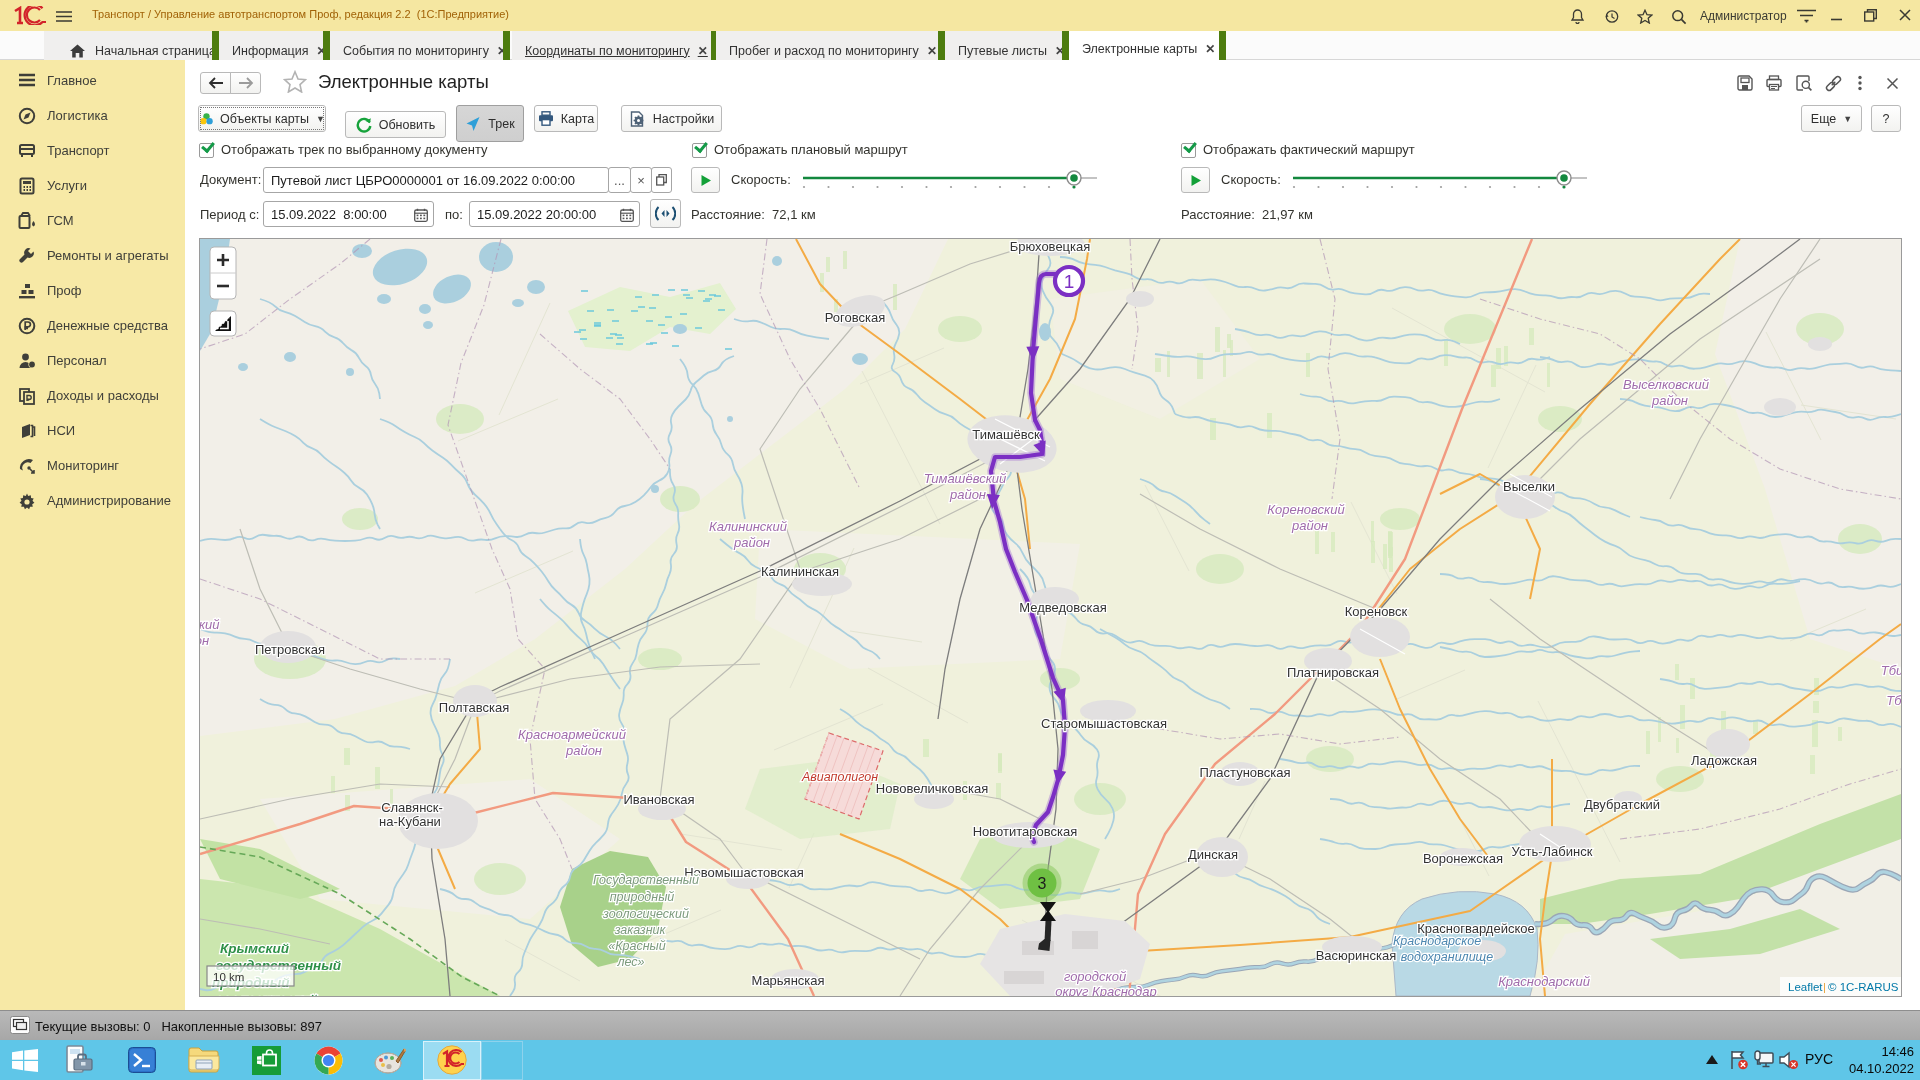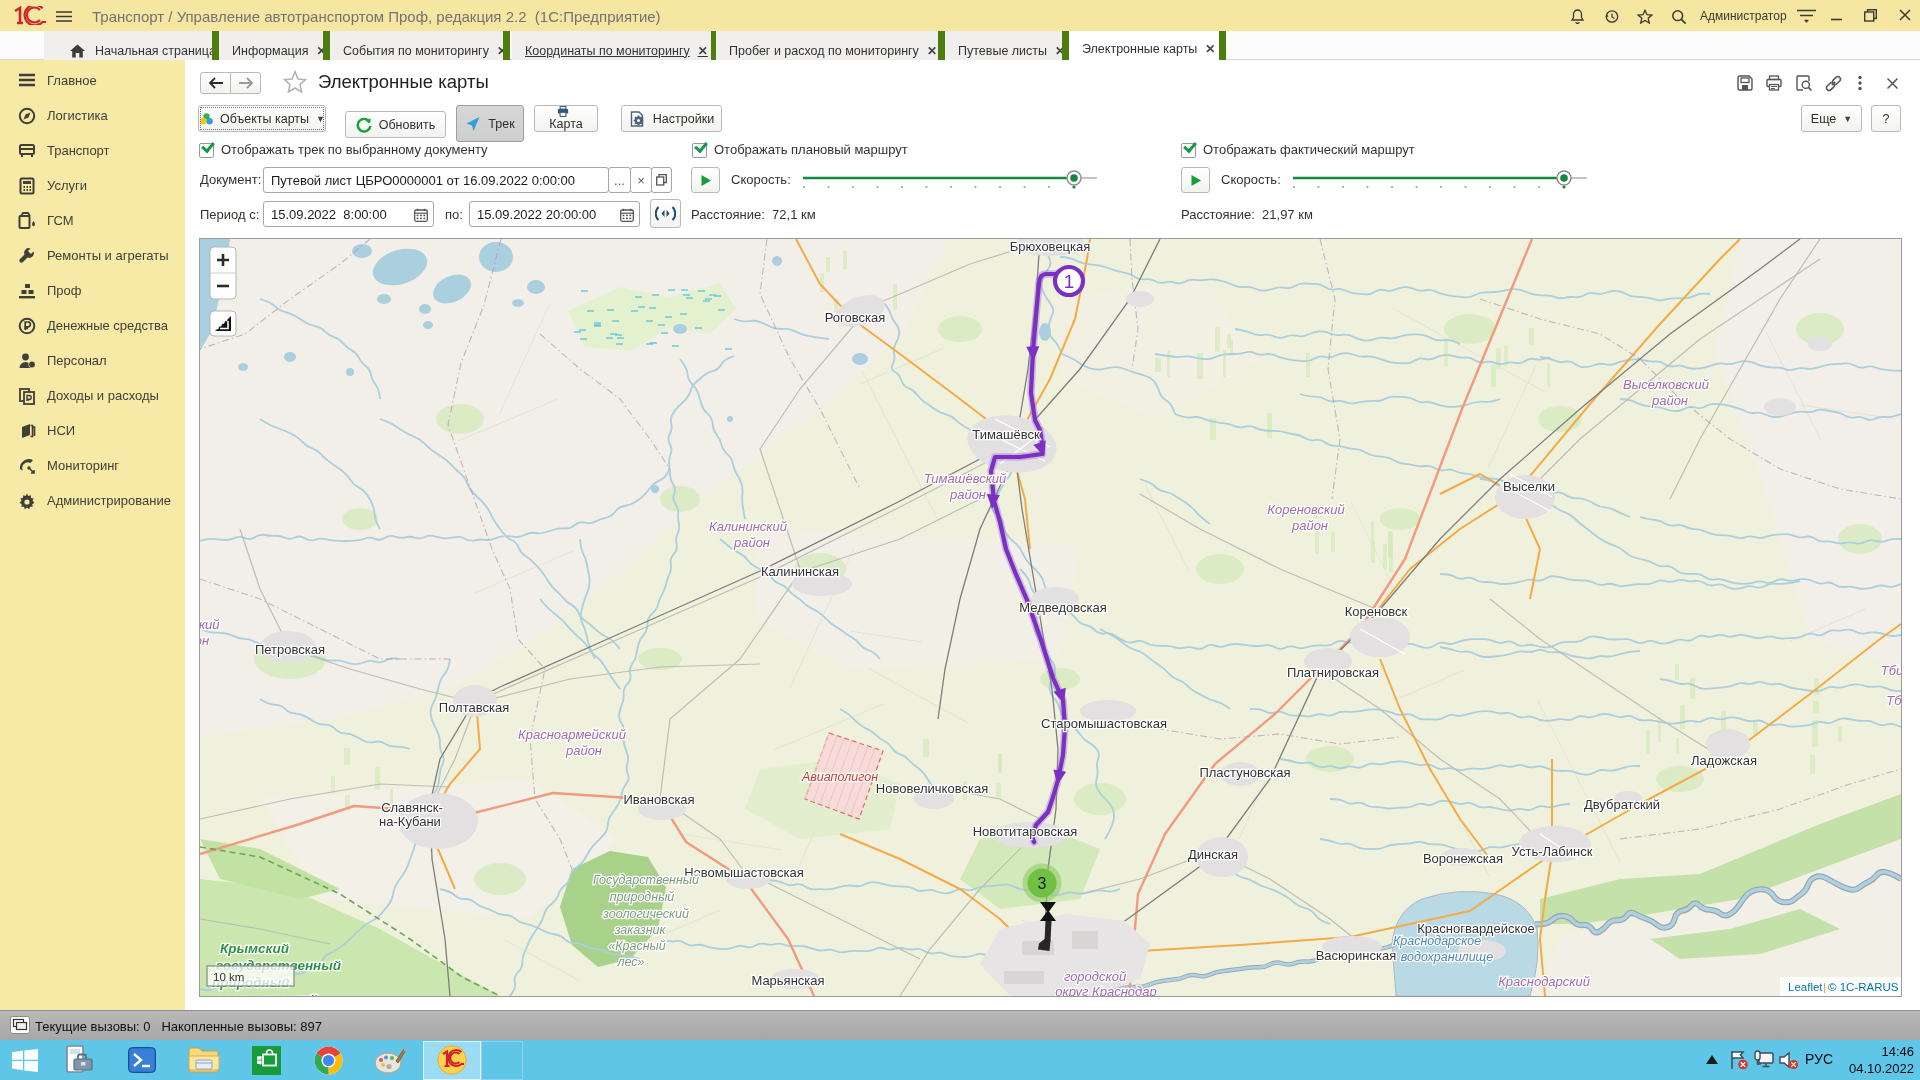--- a/index.html
+++ b/index.html
@@ -1,20 +1,20 @@
 <!DOCTYPE html>
 <html><head>
 <meta charset="utf-8">
 <style>
 * { margin:0; padding:0; box-sizing:border-box; }
 html,body { width:1920px; height:1080px; overflow:hidden; font-family:"Liberation Sans", sans-serif; }
 .abs { position:absolute; }
 
 #titlebar { position:absolute; left:0; top:0; width:1920px; height:31px; background:#f5e7a1; }
-#title-text { position:absolute; left:92px; top:8px; font-size:15px; color:#737373; }
+#title-text { position:absolute; left:92px; top:8px; font-size:11px; color:#a16207; }
 .tb-ico { position:absolute; top:9px; }
 #admin-name { position:absolute; left:1700px; top:9px; font-size:12px; color:#3a3a32; }
 
 #tabbar { position:absolute; left:0; top:31px; width:1920px; height:29px; background:#fbfbfb; border-bottom:1px solid #d7d7d7; }
 .tab { position:absolute; top:0; height:39px; background:#f0efee; border-right:7px solid #4d7c0f; font-size:12.5px; color:#333; display:flex; align-items:center; white-space:nowrap; overflow:hidden; padding:0 10px 0 13px;margin-left:44px; }
 .tab .x { margin-left:auto; padding-left:8px; color:#444; font-size:12px; font-weight:bold; }
 .tab.active { background:#ffffff; border-bottom:3px solid #21a05c; }
 
 #sidebar { position:absolute; left:0; top:60px; width:185px; height:950px; background:#f7e9a6; }
 .side-item { position:absolute; left:0; width:185px; height:35px; font-size:13px; color:#40403a; }
@@ -279,21 +279,21 @@
       <path d="M14.8 1.2 L14 6.2 L9.6 4.1 Z" fill="#17a33c"></path>
     </svg>
   <span>Обновить</span>
 </div>
 <div class="btn" style="left:456px;top:105px;width:68px;height:37px;background:linear-gradient(#d6d6d6,#cfcfcf);border-color:#9f9f9f;">
   <svg width="16" height="16" viewBox="0 0 16 16" style="margin-right:7px">
       <path d="M14.5 1 L1.5 7.5 L7 9.5 L8.5 15 Z" fill="#2e9fd8"></path>
     </svg>
   <span>Трек</span>
 </div>
-<div class="btn" style="left:534px;top:105px;width:64px;height:27px;flex-direction:column;">
+<div class="btn" style="left:534px;top:105px;width:64px;height:27px;">
   <svg width="16" height="15" viewBox="0 0 16 15" style="margin-right:7px">
       <rect x="4" y="0.8" width="8" height="3.4" fill="none" stroke="#33587e" stroke-width="1.4"></rect>
       <rect x="1" y="4.2" width="14" height="6" rx="1" fill="#33587e"></rect>
       <rect x="4" y="8.6" width="8" height="5.6" fill="#fff" stroke="#33587e" stroke-width="1.4"></rect>
     </svg>
   <span>Карта</span>
 </div>
 <div class="btn" style="left:621px;top:105px;width:101px;height:27px;">
   <svg width="17" height="16" viewBox="0 0 17 16" style="margin-right:7px">
       <path d="M2.5 1 H10 L13.5 4.5 V15 H2.5 Z" fill="#fff" stroke="#4e6277" stroke-width="1.4"></path>

